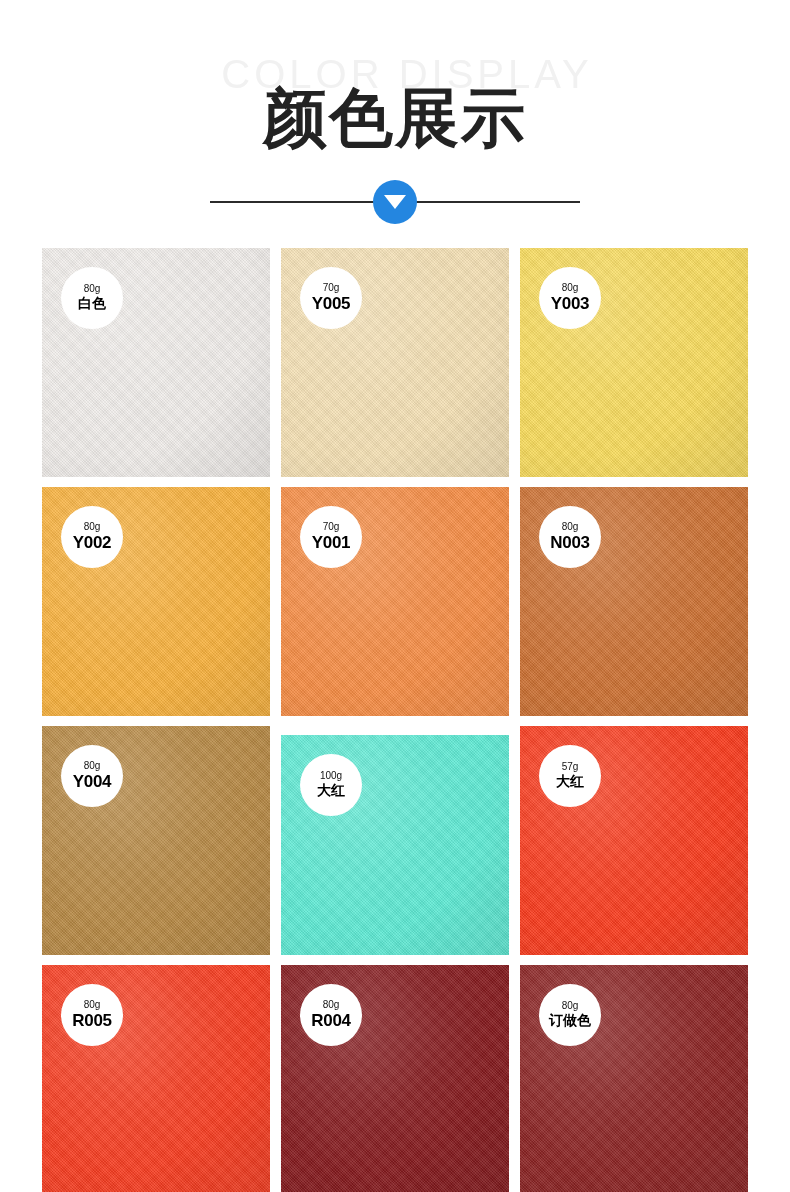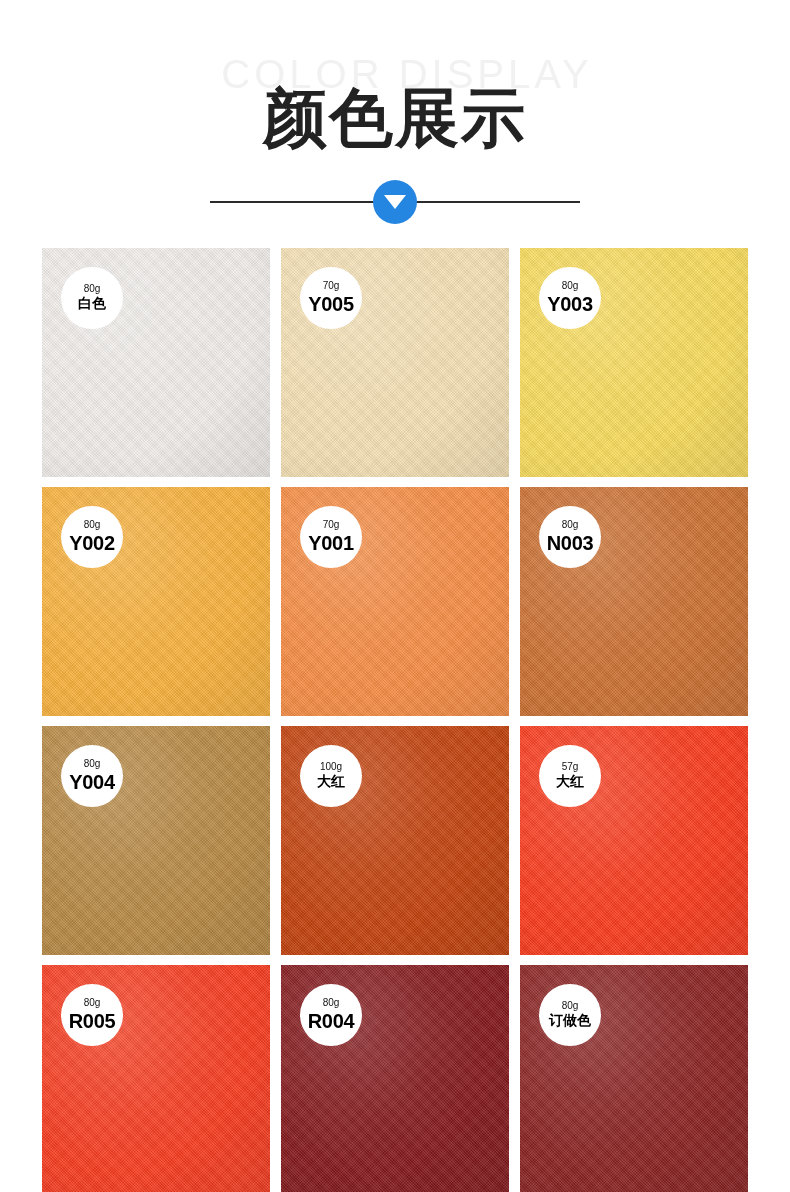--- a/index.html
+++ b/index.html
@@ -164,21 +164,21 @@
 
   .label-weight {
     font-size: 10px;
     font-weight: 400;
     color: #111111;
     line-height: 1.05;
     letter-spacing: 0px;
   }
 
   .label-code {
-    font-size: 20px;
+    font-size: 17px;
     font-weight: 700;
     color: #000000;
     line-height: 1.12;
     letter-spacing: -0.3px;
     margin-top: 1px;
     white-space: nowrap;
   }
 
   .label-code.cjk {
     font-size: 14px;
@@ -239,21 +239,21 @@
           <div class="label-weight">80g</div>
           <div class="label-code">N003</div>
         </div>
       </div>
       <div class="swatch" style="background: rgb(182, 136, 68);">
         <div class="swatch-label">
           <div class="label-weight">80g</div>
           <div class="label-code">Y004</div>
         </div>
       </div>
-      <div class="swatch" style="background: #c2410c;">
+      <div class="swatch" style="background: #5eead4; margin-top: 9px;">
         <div class="swatch-label">
           <div class="label-weight">100g</div>
           <div class="label-code cjk">大红</div>
         </div>
       </div>
       <div class="swatch" style="background: rgb(249, 58, 28); padding-left: 17px;">
         <div class="swatch-label">
           <div class="label-weight">57g</div>
           <div class="label-code cjk">大红</div>
         </div>

